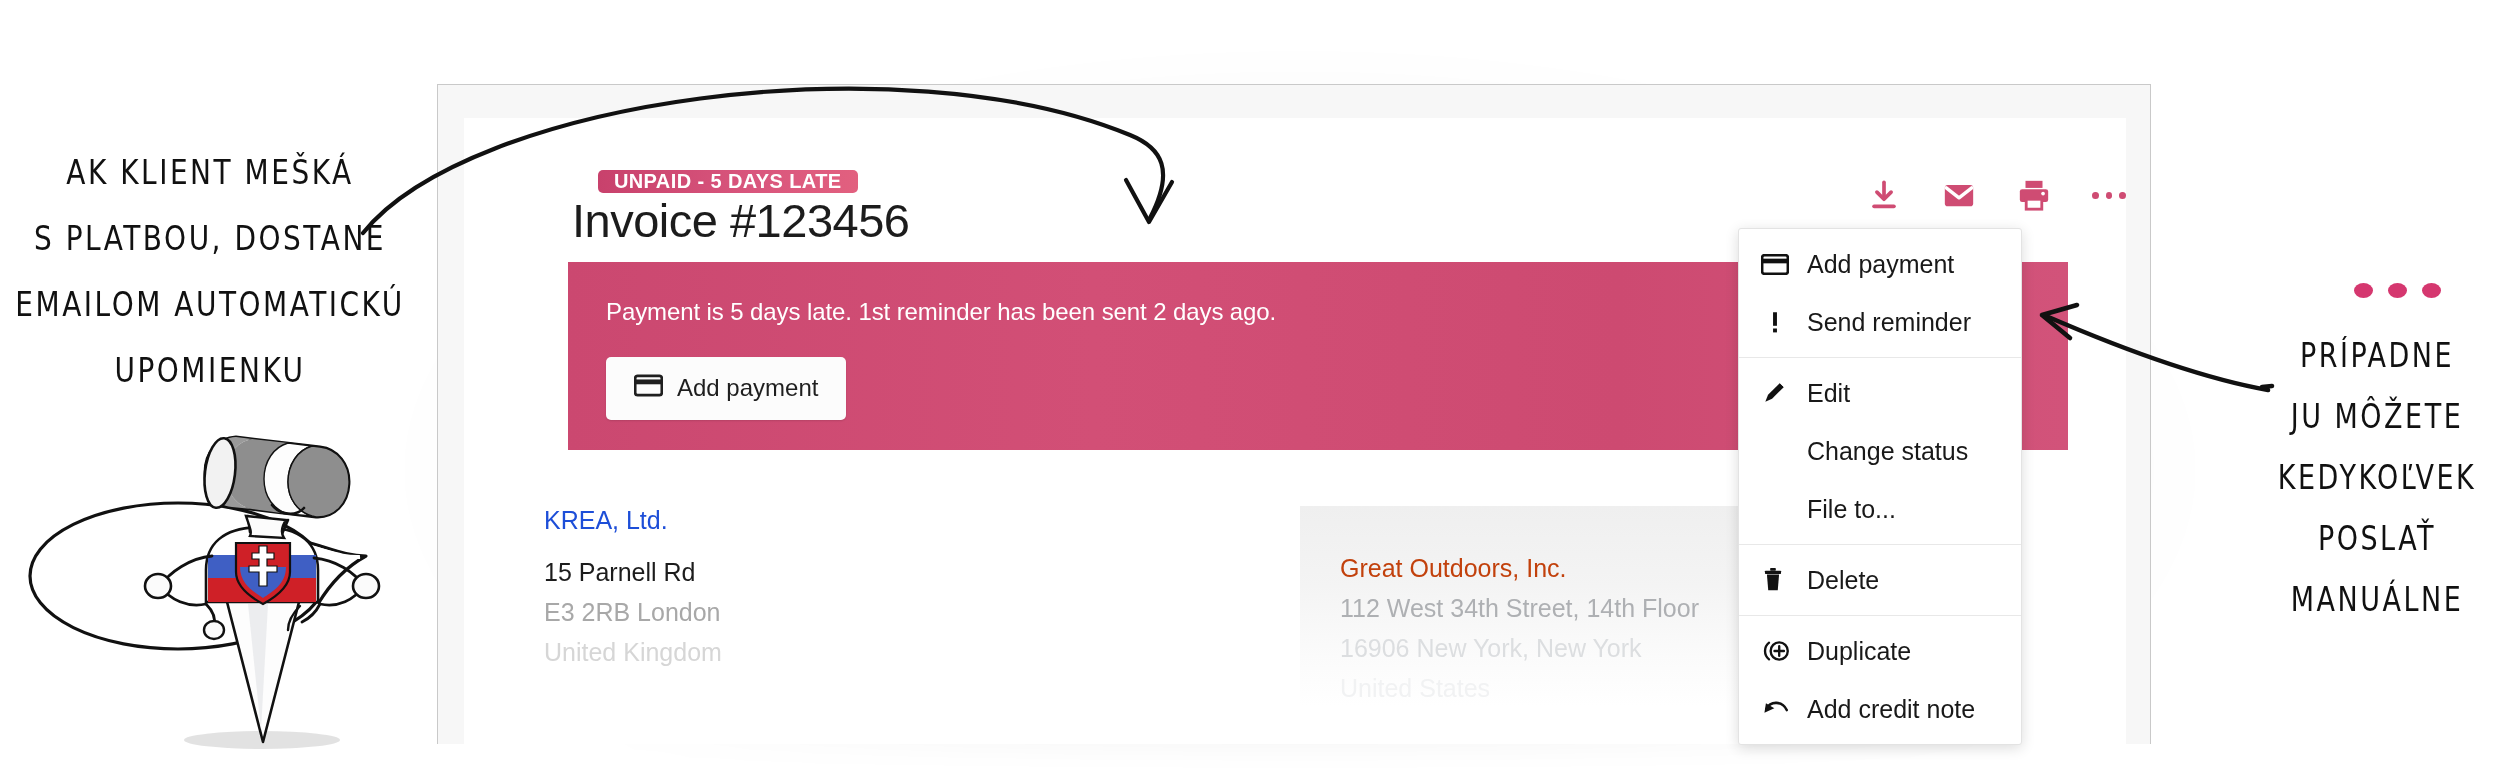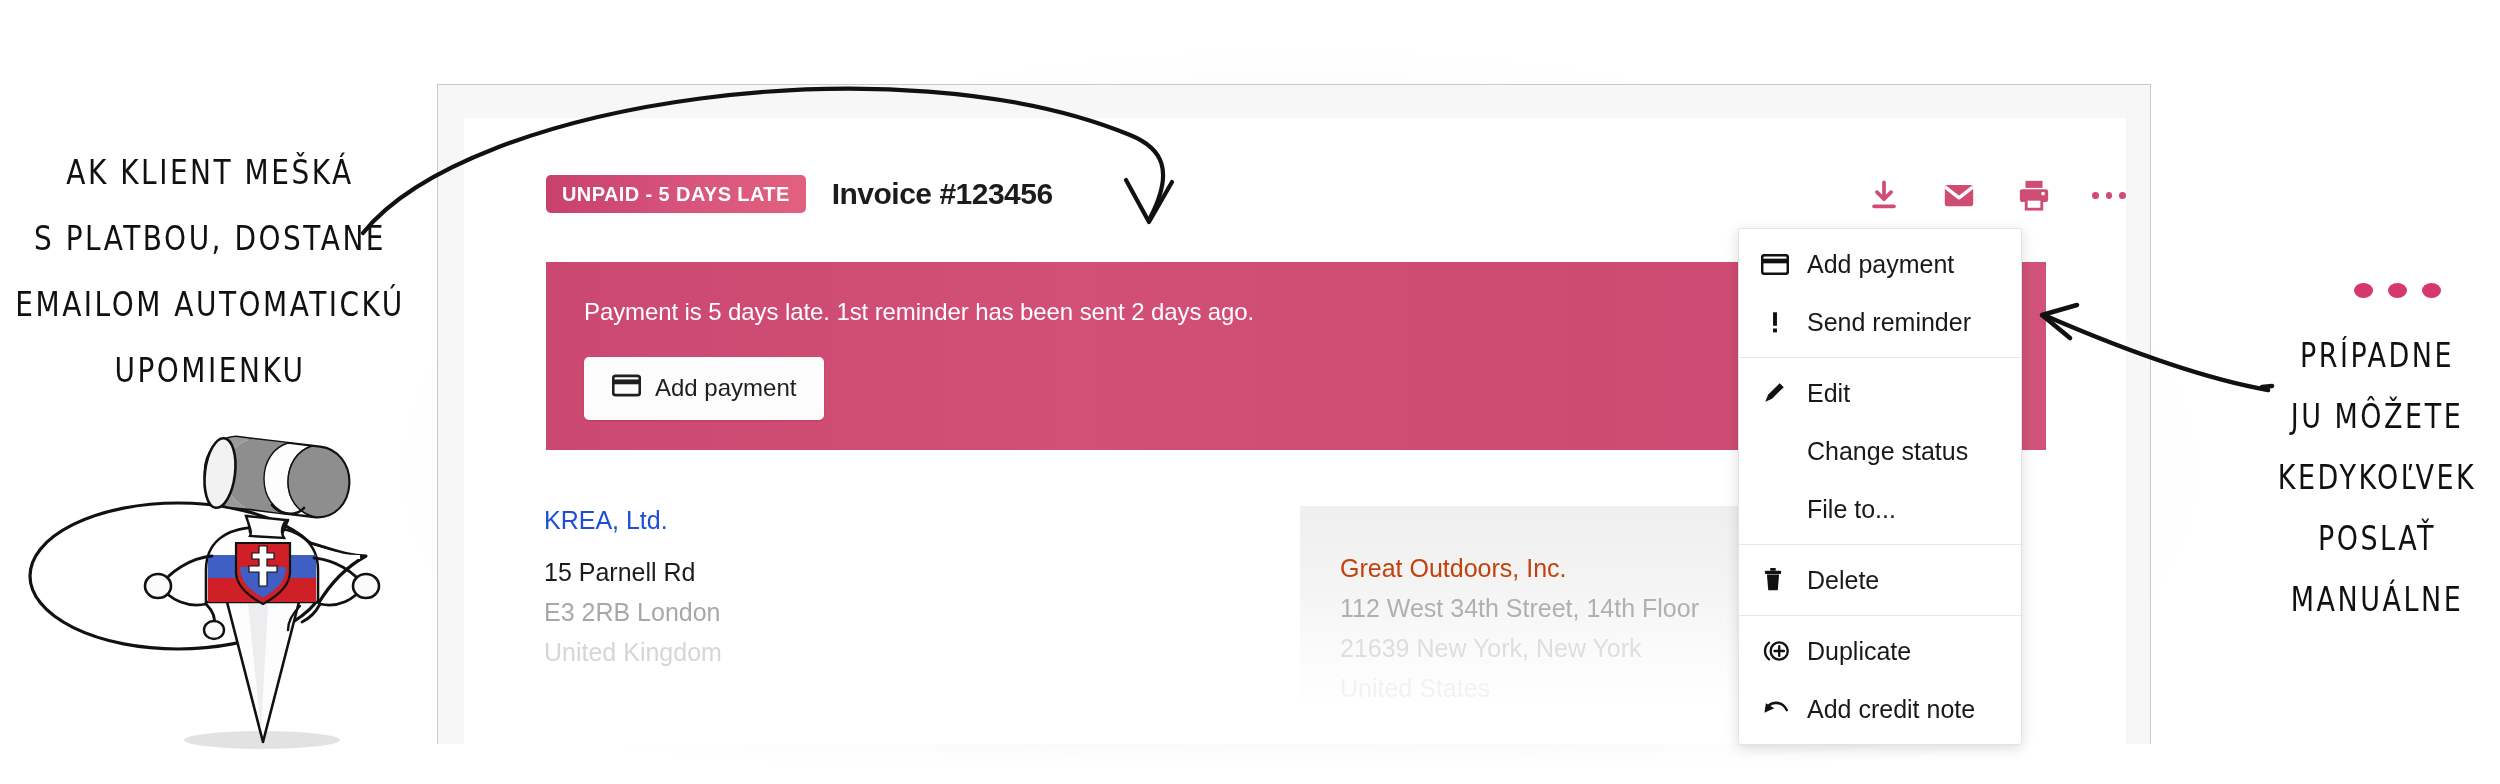--- a/index.html
+++ b/index.html
@@ -30,46 +30,46 @@
   }
   .inner-card{
     position:absolute;
     left:464px;top:118px;width:1662px;height:626px;
     background:#ffffff;
   }
 
   
   .hdr{
     position:absolute;left:546px;top:170px;height:48px;
-    display:flex;align-items:center;
+    display:flex;align-items:center;flex-direction:column;
   }
   .badge{
     display:inline-flex;align-items:center;justify-content:center;
     height:38px;padding:0 16px;border-radius:5px;
     background:linear-gradient(90deg,#c8416c 0%, #d9567d 60%, #e2607f 100%);
     color:#ffffff;font-size:20px;font-weight:700;letter-spacing:0.4px;
     white-space:nowrap;
   }
   .inv-title{
-    margin-left:26px;font-size:30px;color:#1c1c1c;font-weight:700;
+    margin-left:26px;font-size:47px;color:#1c1c1c;font-weight:400;
     letter-spacing:-0.5px;white-space:nowrap;
   }
 
   
   .toolbar{
     position:absolute;right:374px;top:178px;
     display:flex;align-items:center;gap:41px;
   }
   .tb-ico{width:34px;height:34px;display:block;}
   .dots3{display:flex;gap:7px;align-items:center;width:34px;justify-content:center;}
   .dots3 i{width:7px;height:7px;border-radius:50%;background:#cf4c73;display:block;}
 
   
   .alert{
-    position:absolute;left:546px;top:262px;width:1500px;height:188px;
+    position:absolute;left:568px;top:262px;width:1500px;height:188px;
     background:linear-gradient(90deg,#cb4870 0%, #d24f76 35%, #cd4a71 70%, #d2537a 100%);
     box-sizing:border-box;padding:36px 0 0 38px;
   }
   .alert-text{
     color:#ffffff;font-size:24px;line-height:1.2;letter-spacing:-0.1px;
   }
   .btn-addpay{
     margin-top:30px;display:inline-flex;align-items:center;gap:14px;
     background:#fcfcfc;border:none;border-radius:5px;
     padding:17px 28px;font-size:24px;color:#1f1f1f;
@@ -209,21 +209,21 @@
     <div class="l1">KREA, Ltd.</div>
     <div class="l2">15 Parnell Rd</div>
     <div class="l3">E3 2RB London</div>
     <div class="l4">United Kingdom</div>
   </div>
 
   <div class="addr-right-box"></div>
   <div class="addr-right">
     <div class="l1">Great Outdoors, Inc.</div>
     <div class="l2">112 West 34th Street, 14th Floor</div>
-    <div class="l3">21639 New York, New York</div>
+    <div class="l3">16906 New York, New York</div>
     <div class="l4">United States</div>
   </div>
 
   <div class="menu">
 
     <div class="mgroup">
       <div class="mitem">
         <span class="mico">
           <svg width="28" height="21" viewBox="0 0 24 18">
             <rect x="1" y="1" width="22" height="16" rx="2" fill="none" stroke="#111" stroke-width="2.2"></rect>

